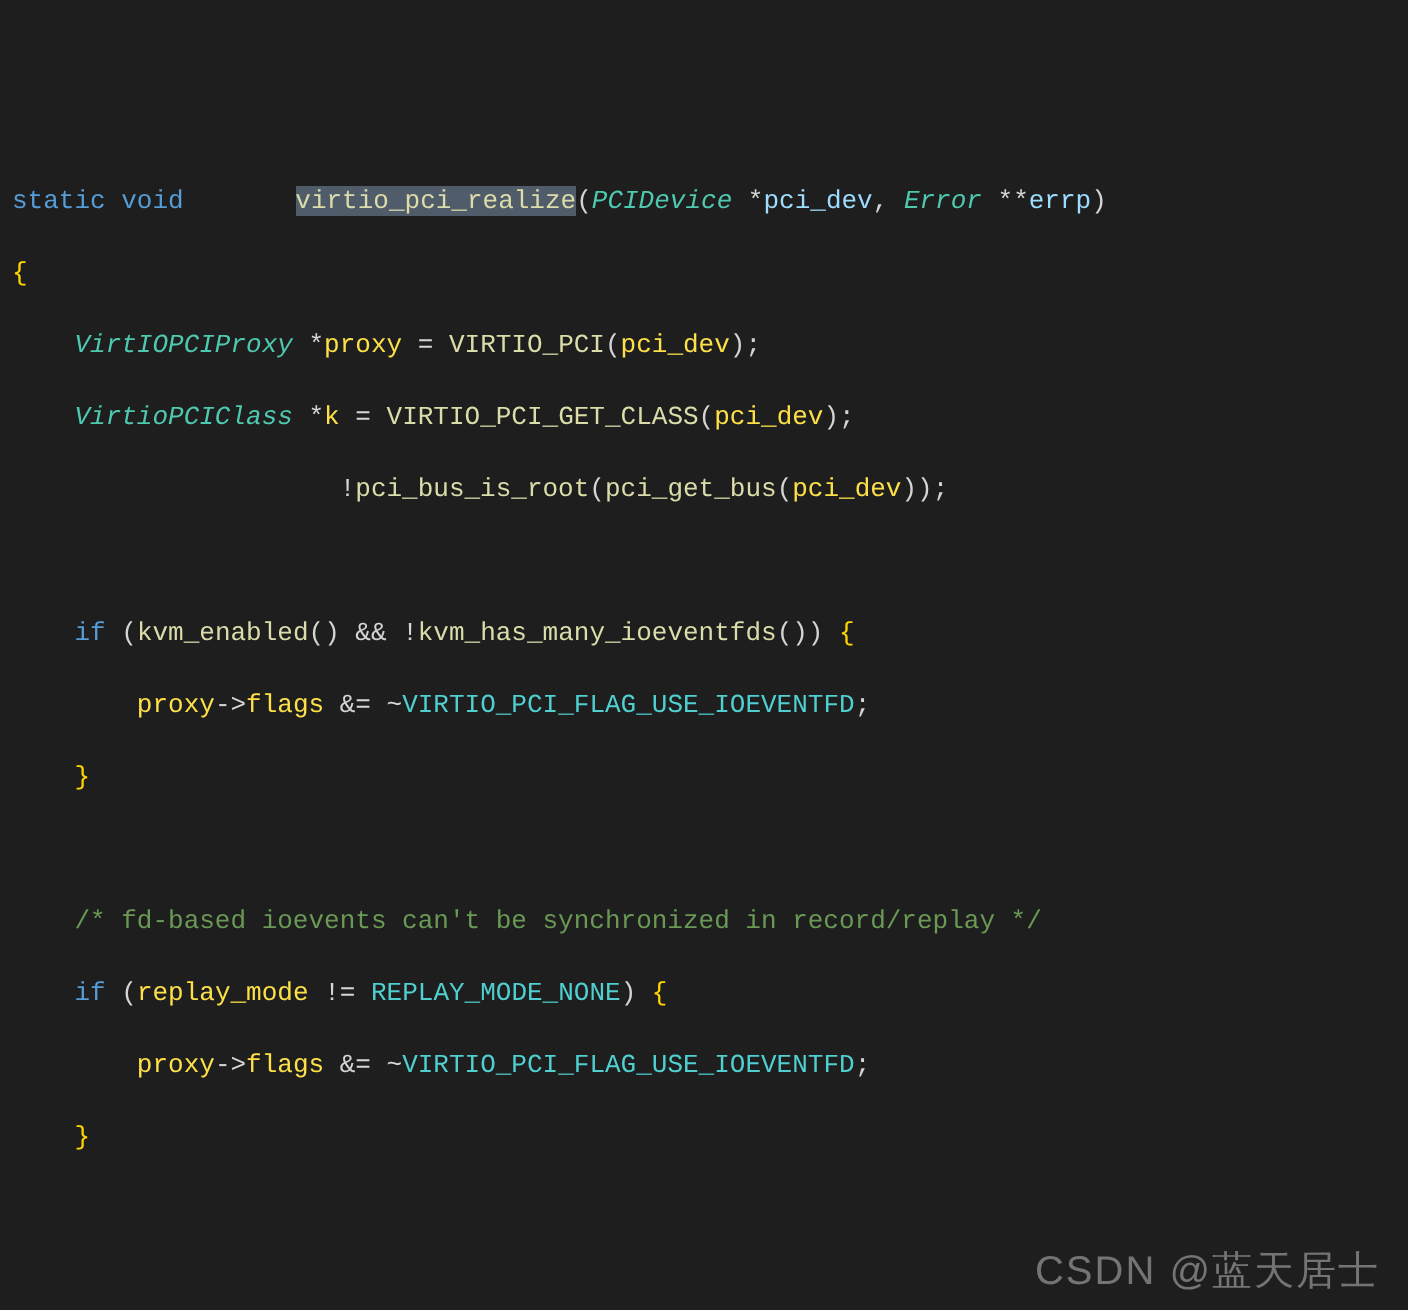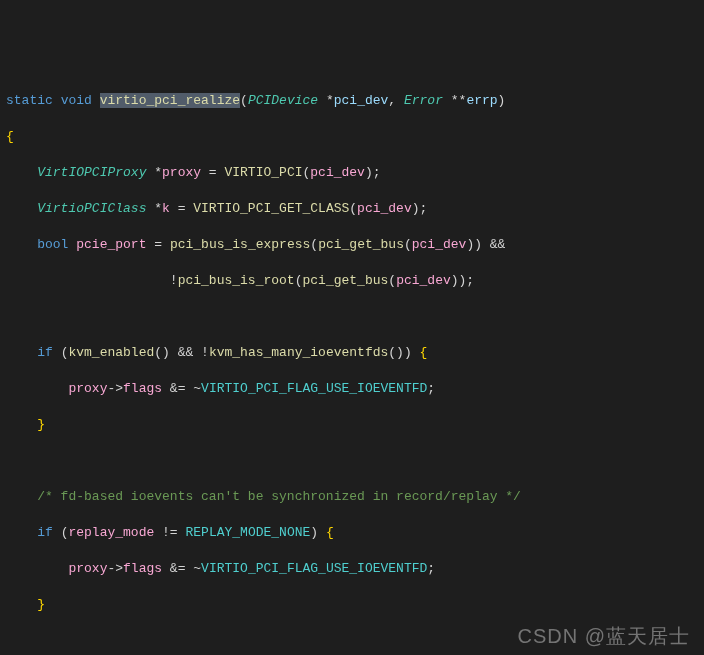--- a/index.html
+++ b/index.html
@@ -17,24 +17,24 @@
     }
     .code-container {
       padding: 2px 0 0 2px;
     }
     .line {
       height: 18px;
       padding-left: 4px;
     }
     .kw { color: #569cd6; }
     .fn-name { color: #dcdcaa; }
-    .fn-name-hl { color: #dcdcaa; background: #515c6a; }
+    .fn-name-hl { color: #dcdcaa; background: #515c6a; margin-left: 48px; }
     .typename { color: #4ec9b0; font-style: italic; }
     .param { color: #9cdcfe; }
-    .member { color: #f9a8d4; }
+    .member { color: #fde047; }
     .comment { color: #6a9955; margin-top: 41px; }
     .const { color: #4fcfcf; text-align: right; }
     .paren { color: #d4d4d4; }
     .brace { color: #ffd700; }
     .watermark {
       position: absolute;
       bottom: 10px;
       right: 14px;
       color: #8a8a8a;
       font-size: 20px;
@@ -46,21 +46,20 @@
 </head>
 <body>
 
 
 
 <div class="code-container">
 <div class="line"><span class="kw">static</span> <span class="kw">void</span> <span class="fn-name-hl">virtio_pci_realize</span><span class="paren">(</span><span class="typename">PCIDevice</span> *<span class="param">pci_dev</span>, <span class="typename">Error</span> **<span class="param">errp</span><span class="paren">)</span></div>
 <div class="line"><span class="brace">{</span></div>
 <div class="line">    <span class="typename">VirtIOPCIProxy</span> *<span class="member">proxy</span> = <span class="fn-name">VIRTIO_PCI</span>(<span class="member">pci_dev</span>);</div>
 <div class="line">    <span class="typename">VirtioPCIClass</span> *<span class="member">k</span> = <span class="fn-name">VIRTIO_PCI_GET_CLASS</span>(<span class="member">pci_dev</span>);</div>
-<div class="line">    <span class="kw">bool</span> <span class="member">pcie_port</span> = <span class="fn-name">pci_bus_is_express</span>(<span class="fn-name">pci_get_bus</span>(<span class="member">pci_dev</span>)) &amp;&amp;</div>
 <div class="line">                     !<span class="fn-name">pci_bus_is_root</span>(<span class="fn-name">pci_get_bus</span>(<span class="member">pci_dev</span>));</div>
 <div class="line"></div>
 <div class="line">    <span class="kw">if</span> (<span class="fn-name">kvm_enabled</span>() &amp;&amp; !<span class="fn-name">kvm_has_many_ioeventfds</span>()) <span class="brace">{</span></div>
 <div class="line">        <span class="member">proxy</span>-&gt;<span class="member">flags</span> &amp;= ~<span class="const">VIRTIO_PCI_FLAG_USE_IOEVENTFD</span>;</div>
 <div class="line">    <span class="brace">}</span></div>
 <div class="line"></div>
 <div class="line">    <span class="comment">/* fd-based ioevents can't be synchronized in record/replay */</span></div>
 <div class="line">    <span class="kw">if</span> (<span class="member">replay_mode</span> != <span class="const">REPLAY_MODE_NONE</span>) <span class="brace">{</span></div>
 <div class="line">        <span class="member">proxy</span>-&gt;<span class="member">flags</span> &amp;= ~<span class="const">VIRTIO_PCI_FLAG_USE_IOEVENTFD</span>;</div>
 <div class="line">    <span class="brace">}</span></div>

